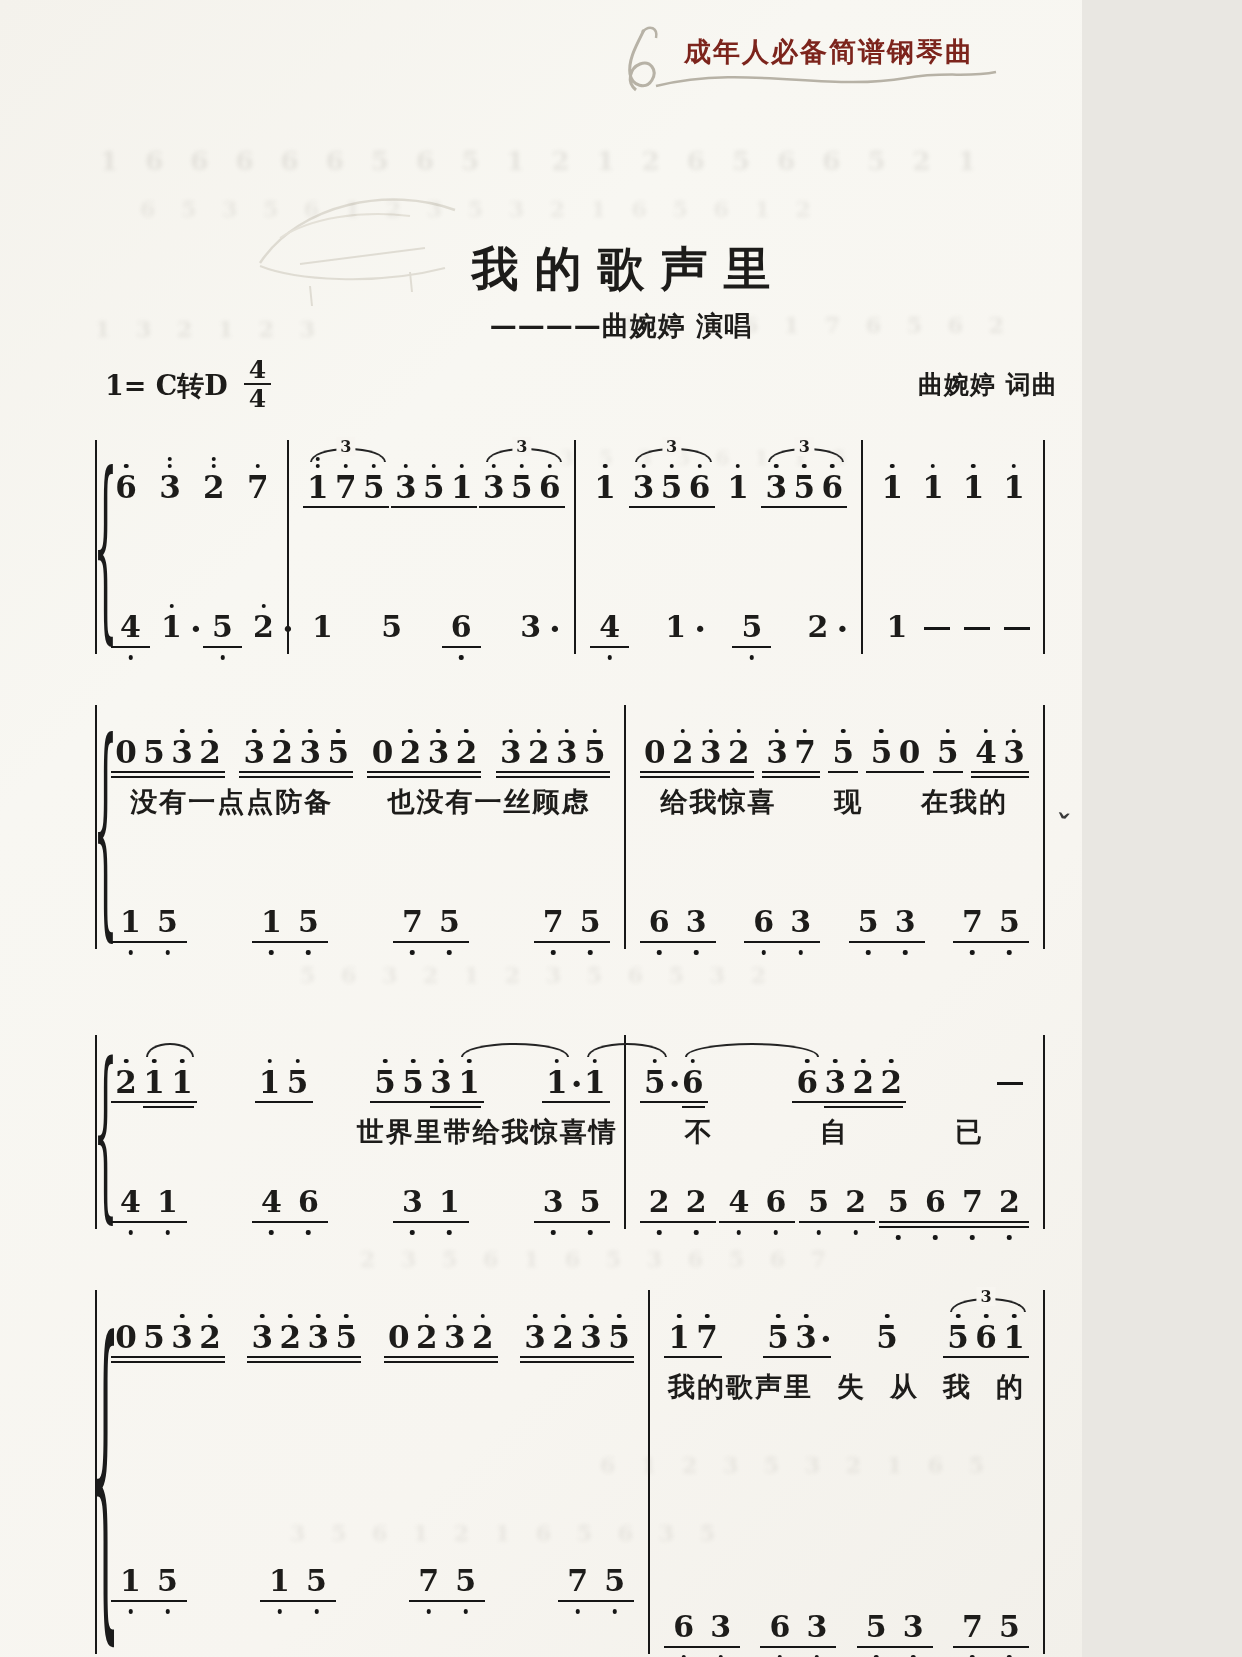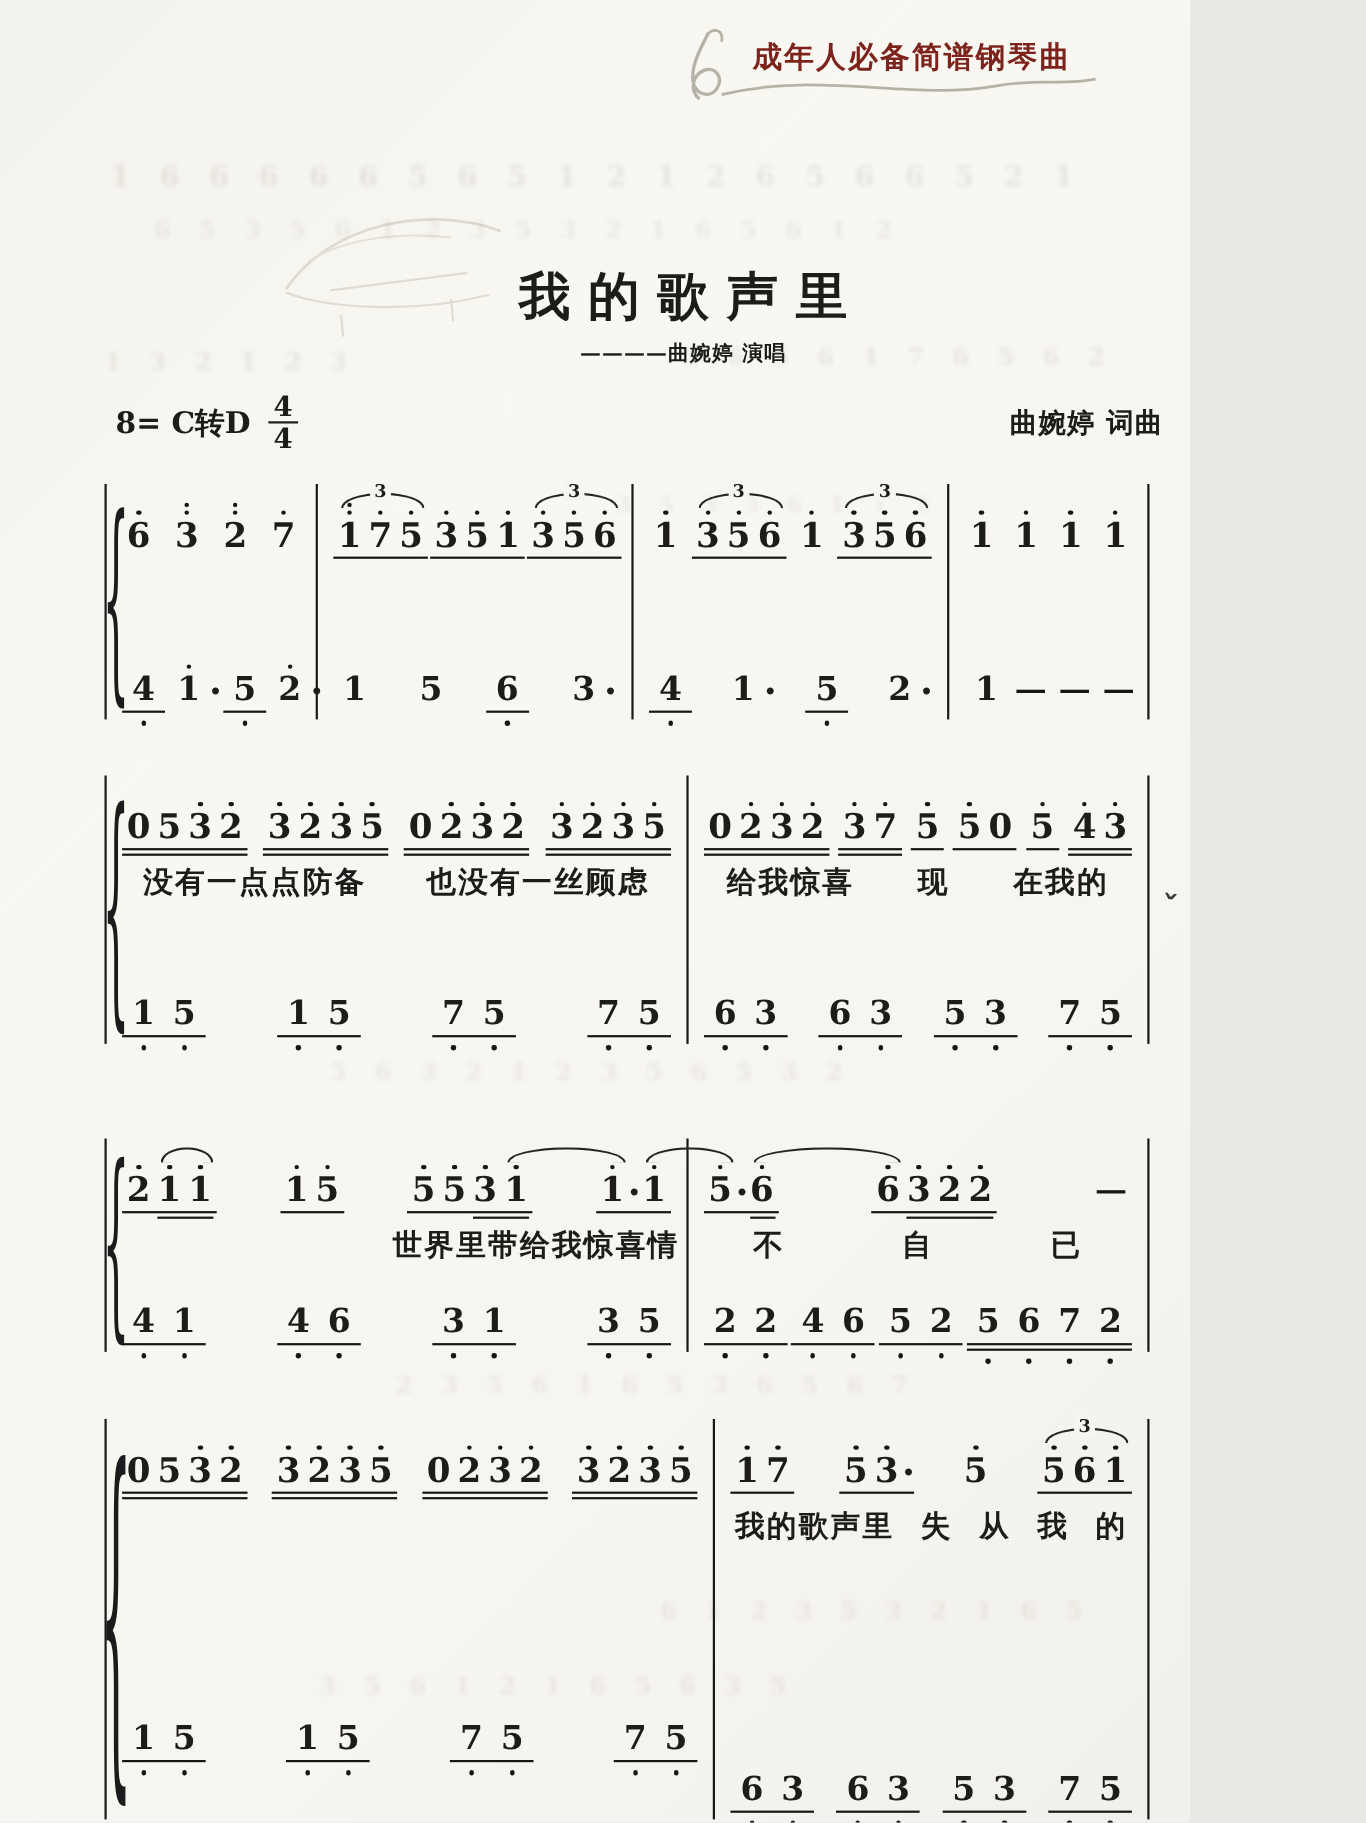--- a/index.html
+++ b/index.html
@@ -10,21 +10,21 @@
   
   .hdr{position:absolute;top:34px;right:108px;height:46px;}
   .hdr-text{position:relative;font-family:"Liberation Sans",sans-serif;font-weight:800;
             font-size:27px;letter-spacing:2px;color:#7c241c;z-index:2;}
   .hdr-ico{position:absolute;left:-78px;top:-14px;z-index:1;}
   
   .title{position:absolute;top:238px;left:0;width:1242px;text-align:center;
          font-family:"Liberation Sans",sans-serif;font-weight:900;font-size:47px;
          letter-spacing:16px;text-indent:16px;}
   .subtitle{position:absolute;top:308px;left:0;width:1242px;text-align:center;
-            font-size:19px;font-weight:600;letter-spacing:1px;}
+            font-size:27px;font-weight:600;letter-spacing:1px;}
   
   .keyline{position:absolute;top:362px;left:105px;font-size:27px;font-weight:600;}
   .frac{display:inline-block;vertical-align:middle;text-align:center;margin-left:16px;
         font-size:25px;font-weight:700;margin-top:-6px;}
   .frac .t{display:block;line-height:1.08;border-bottom:2.5px solid #1d1c1a;padding:0 5px;}
   .frac .b{display:block;line-height:1.08;}
   .credits{position:absolute;top:368px;left:918px;font-size:25px;font-weight:600;letter-spacing:1px;}
   
   .sys{position:absolute;left:95px;width:950px;}
   .brace{position:absolute;left:-10px;top:0;height:100%;display:flex;align-items:center;
@@ -82,21 +82,21 @@
       <path d="M20,98 C55,112 135,118 205,100" fill="none" stroke="#c9c4b7" stroke-width="2"></path>
       <path d="M60,96 L185,80 M70,118 L72,138 M170,104 L172,124" fill="none" stroke="#c9c4b7" stroke-width="2"></path>
       <path d="M40,70 C70,50 120,42 170,48" fill="none" stroke="#d2cdc0" stroke-width="1.8"></path>
     </svg>
   </span>
 
   <div class="title">我的歌声里</div>
   <div class="subtitle">————曲婉婷 演唱</div>
 
   <div class="keyline">
-    <span>8= C转D</span><span class="frac"><span class="t">4</span><span class="b">4</span></span>
+    <span>1= C转D</span><span class="frac"><span class="t">4</span><span class="b">4</span></span>
   </div>
   <div class="credits">曲婉婷 词曲</div>
 
   <div id="music">
       <div class="sys" style="top: 440px;">
         <span class="brace" style="font-size: 64px; transform: scale(0.6, 3.1);">{</span>
         <div class="cols">
           <div class="mcol" style="flex-grow: 185;">
             <div class="mrow mel">
               <span class="grp">

